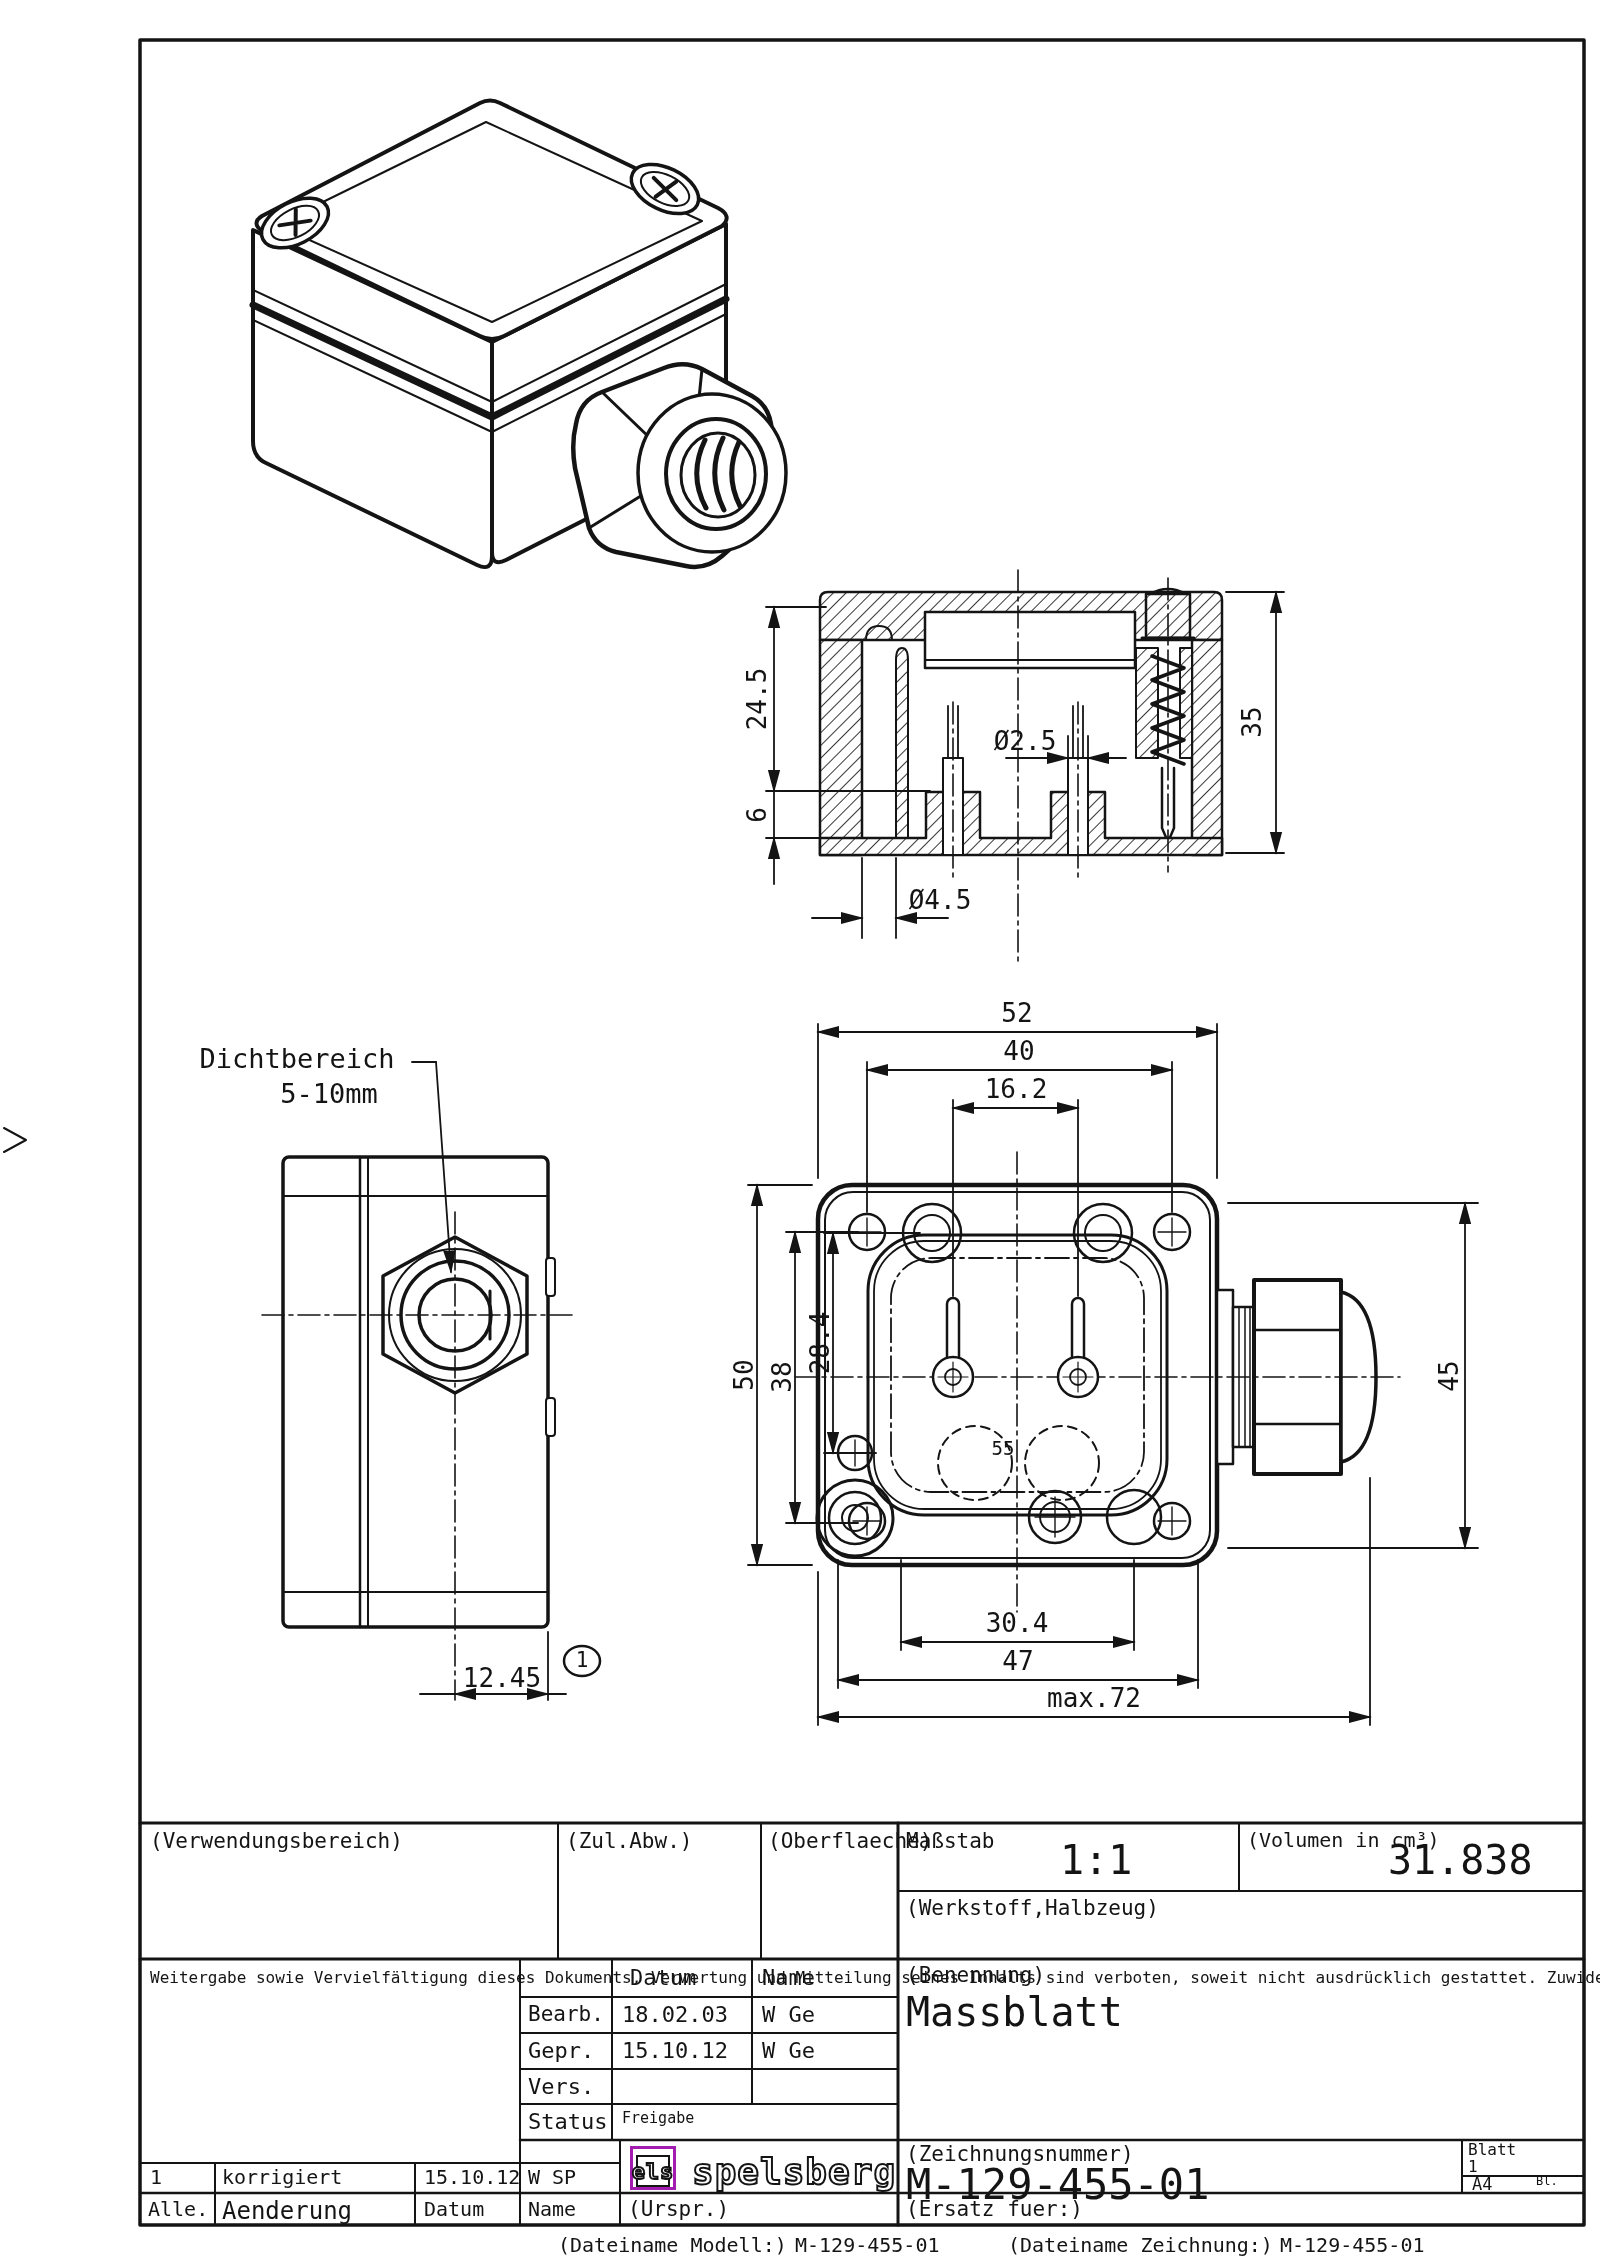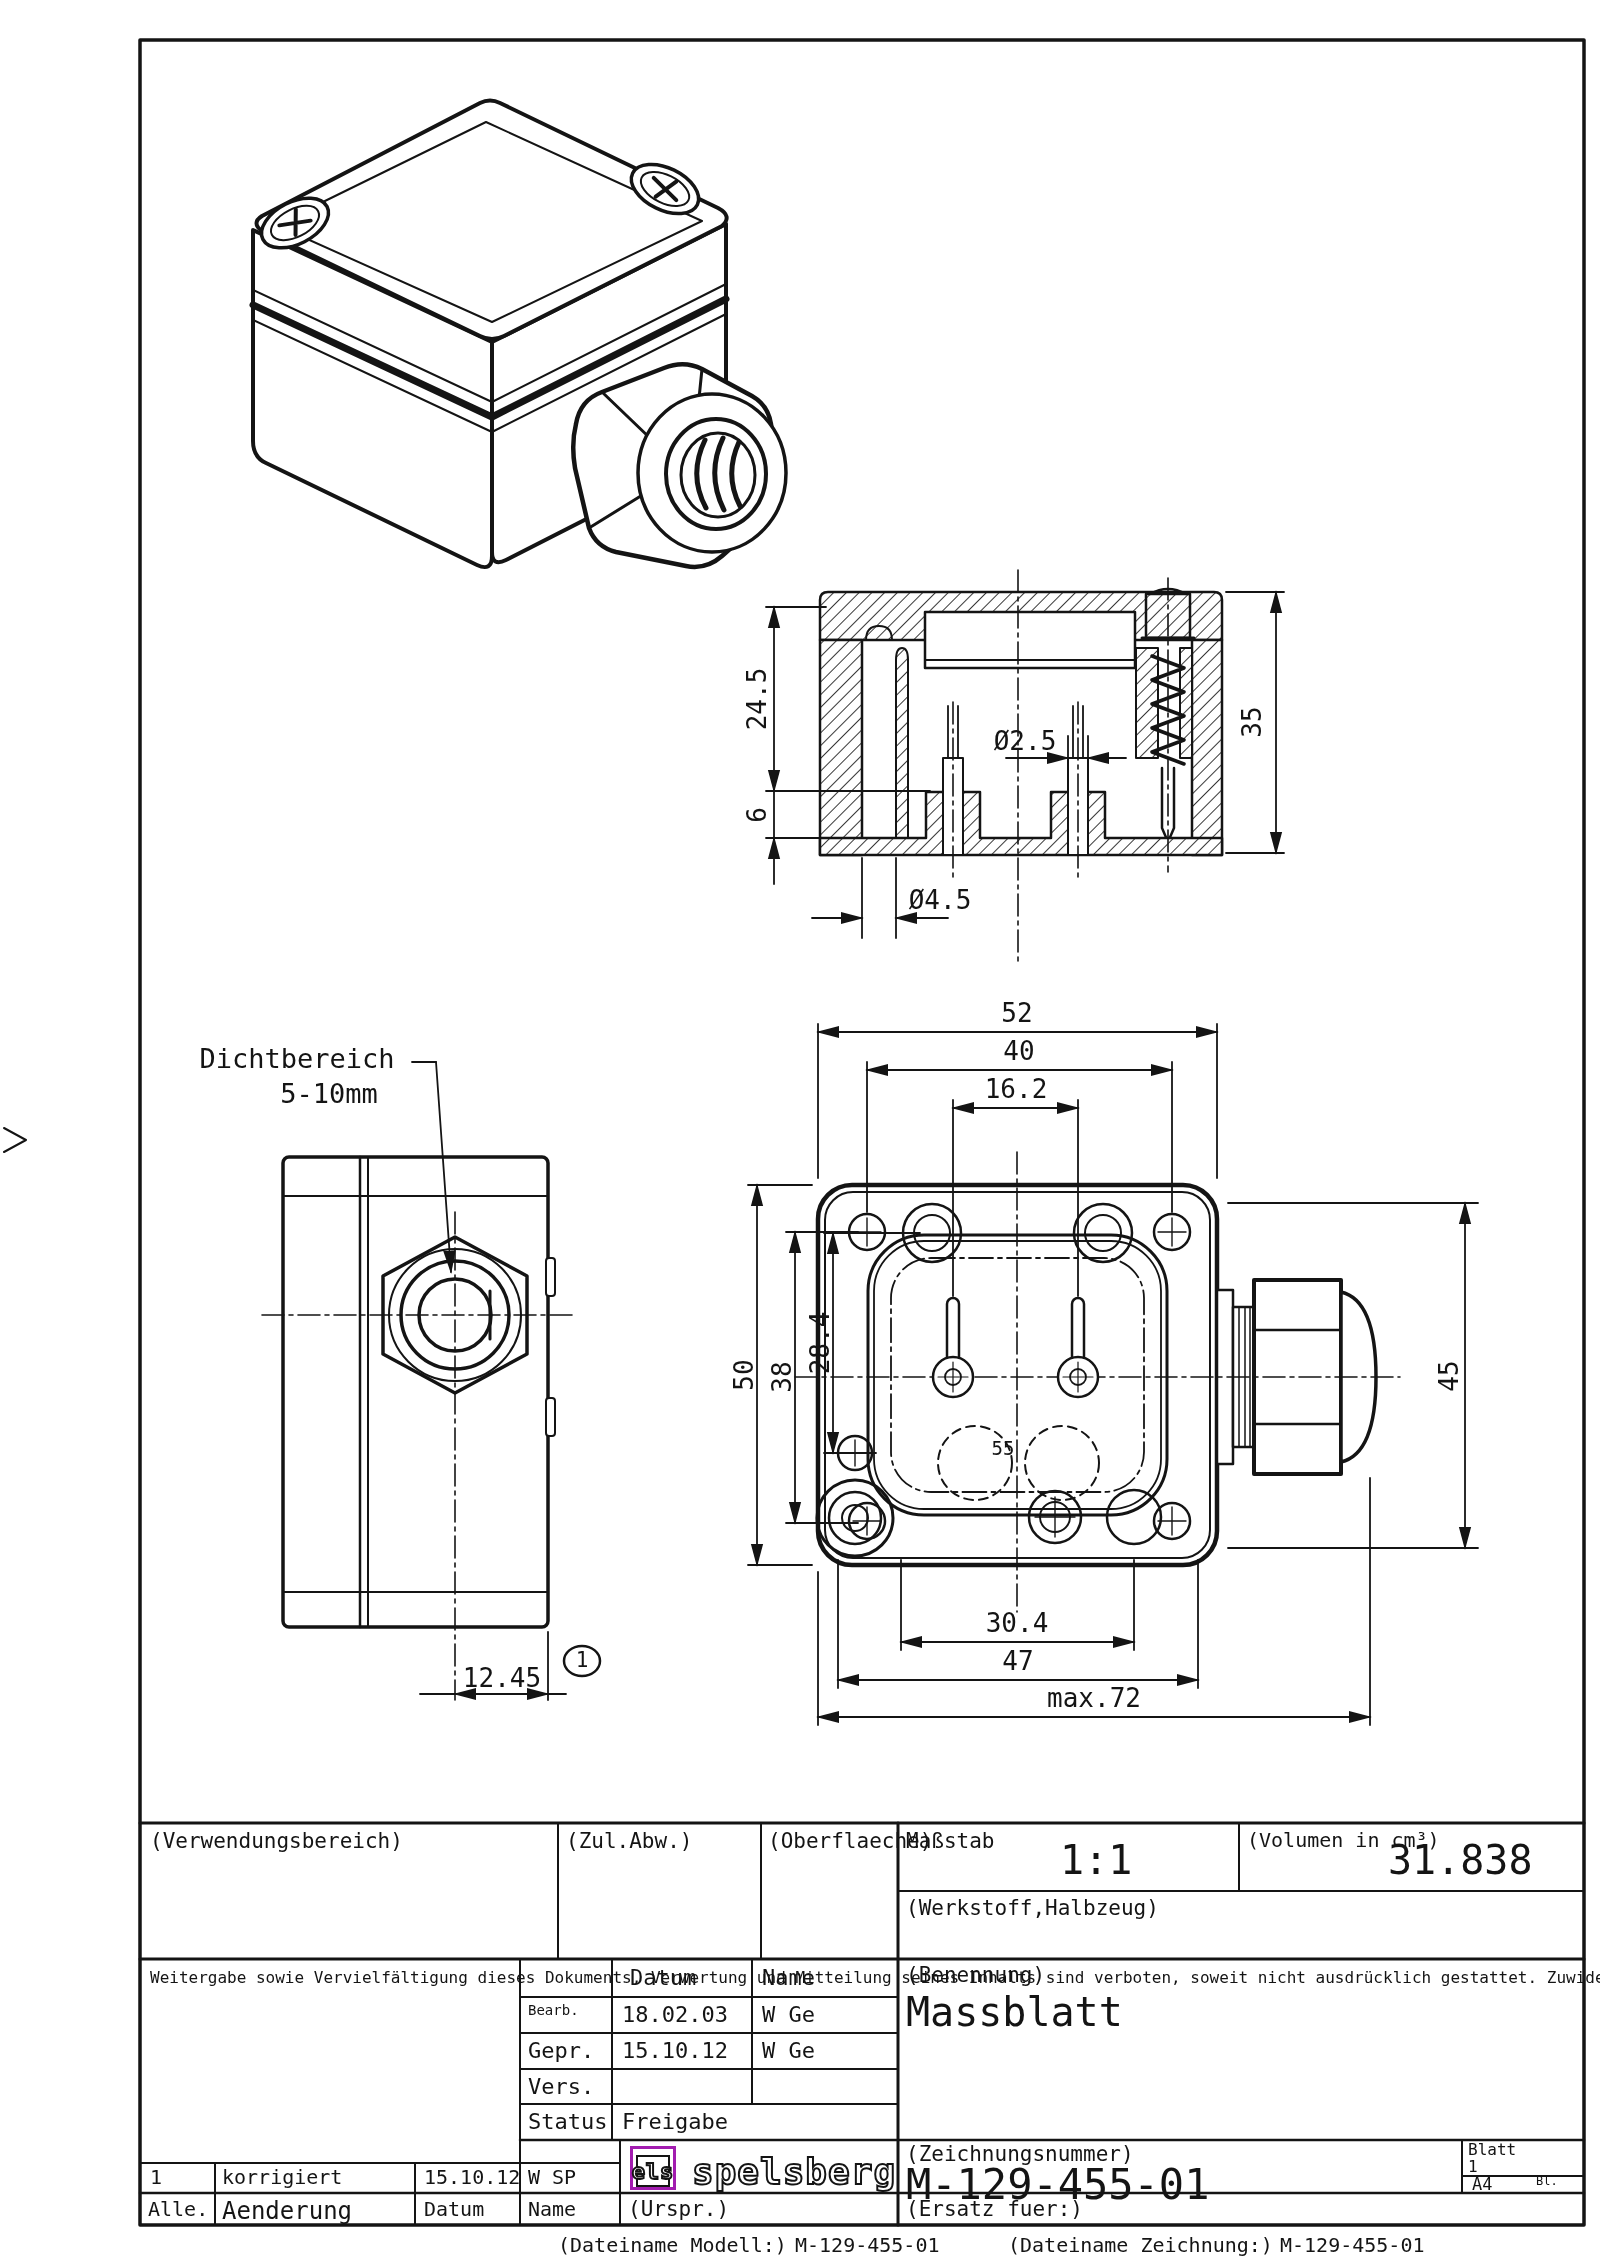--- a/index.html
+++ b/index.html
@@ -289,29 +289,29 @@
 <div class="t lbl" style="left:768px;top:1830px">(Oberflaeche)</div>
 <div class="t lbl" style="left:906px;top:1830px">Maßstab</div>
 <div class="t b" style="left:1060px;top:1838px;font-size:40px">1:1</div>
 <div class="t" style="left:1247px;top:1829px;font-size:20px">(Volumen in cm³)</div>
 <div class="t b" style="left:1388px;top:1838px;font-size:40px">31.838</div>
 <div class="t lbl" style="left:906px;top:1897px">(Werkstoff,Halbzeug)</div>
 <div class="t legal" style="left:150px;top:1967px">Weitergabe sowie Vervielfältigung dieses Dokuments, Verwertung und Mitteilung seines Inhalts sind verboten, soweit nicht ausdrücklich gestattet. Zuwiderhandlungen verpflichten zu Schadenersatz. Alle Rechte für den Fall der Patent-, Gebrauchsmuster- oder Geschmacksmustereintragung vorbehalten.</div>
 
 <div class="t" style="left:630px;top:1966px;font-size:22px">Datum</div>
 <div class="t" style="left:762px;top:1966px;font-size:22px">Name</div>
-<div class="t" style="left:528px;top:2003px;font-size:14px">Bearb.</div>
+<div class="t" style="left:528px;top:2003px;font-size:21px">Bearb.</div>
 <div class="t" style="left:622px;top:2003px;font-size:22px">18.02.03</div>
 <div class="t" style="left:762px;top:2003px;font-size:22px">W Ge</div>
 <div class="t" style="left:528px;top:2039px;font-size:22px">Gepr.</div>
 <div class="t" style="left:622px;top:2039px;font-size:22px">15.10.12</div>
 <div class="t" style="left:762px;top:2039px;font-size:22px">W Ge</div>
 <div class="t" style="left:528px;top:2075px;font-size:22px">Vers.</div>
 <div class="t" style="left:528px;top:2110px;font-size:22px">Status</div>
-<div class="t" style="left:622px;top:2110px;font-size:22px">Freigabe</div>
+<div class="t" style="left:622px;top:2110px;font-size:15px">Freigabe</div>
 
 <div class="t lbl" style="left:906px;top:1964px">(Benennung)</div>
 <div class="t b" style="left:906px;top:1990px;font-size:40px">Massblatt</div>
 <div class="t lbl" style="left:906px;top:2143px">(Zeichnungsnummer)</div>
 <div class="t b" style="left:906px;top:2162px;font-size:42px">M-129-455-01</div>
 <div class="t" style="left:1468px;top:2141px;font-size:16px">Blatt</div>
 <div class="t" style="left:1468px;top:2158px;font-size:16px">1</div>
 <div class="t" style="left:1472px;top:2175px;font-size:17px">A4</div>
 <div class="t" style="left:1536px;top:2175px;font-size:12px">Bl.</div>
 <div class="t lbl" style="left:906px;top:2198px">(Ersatz fuer:)</div>

